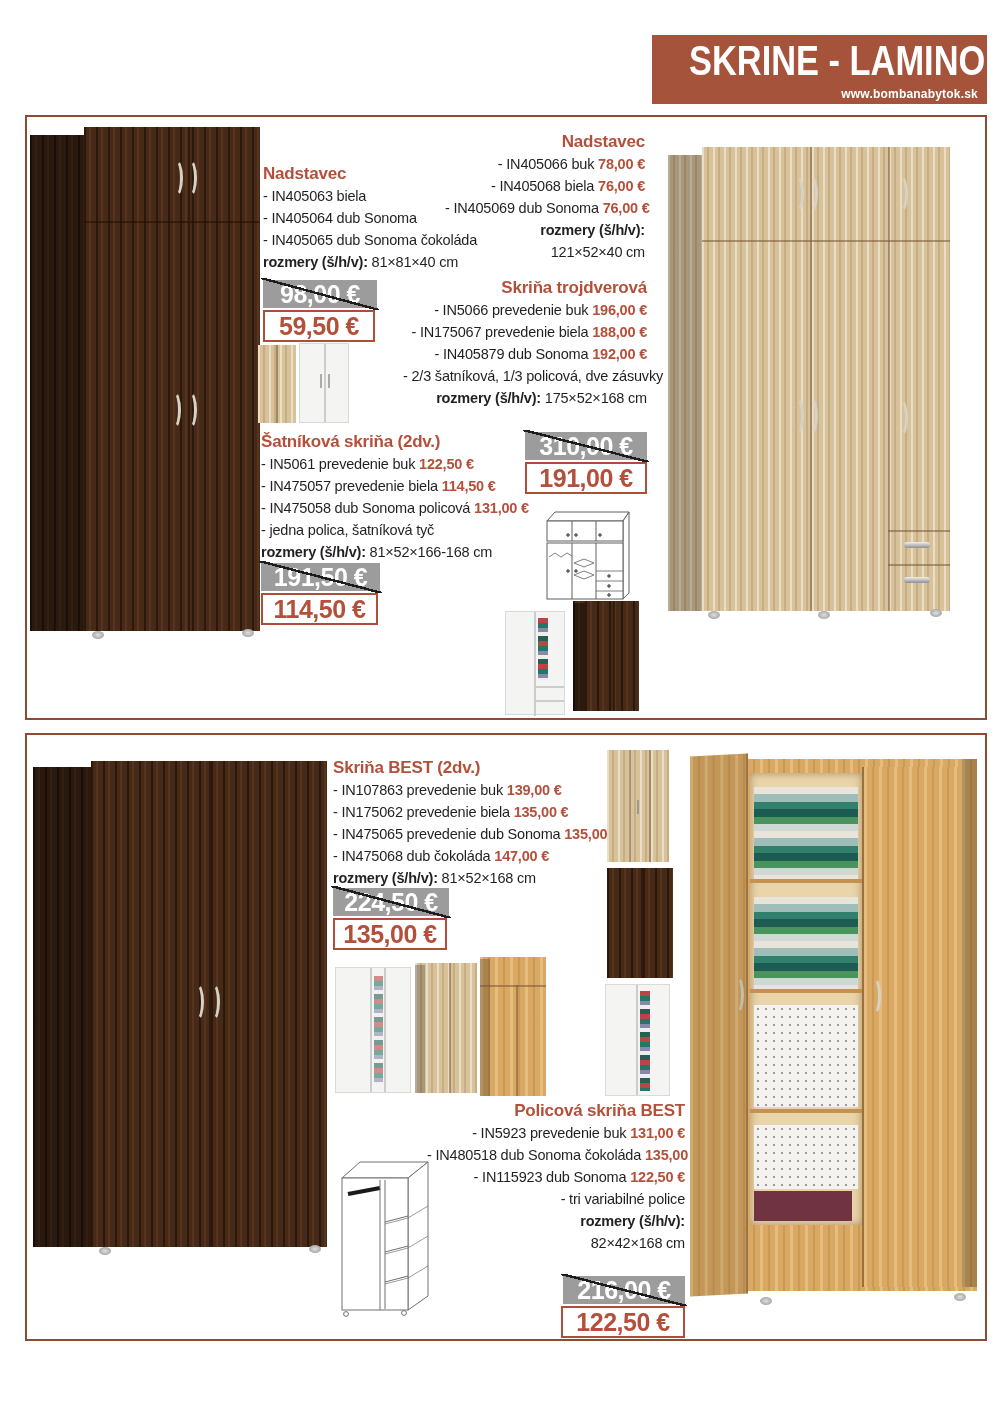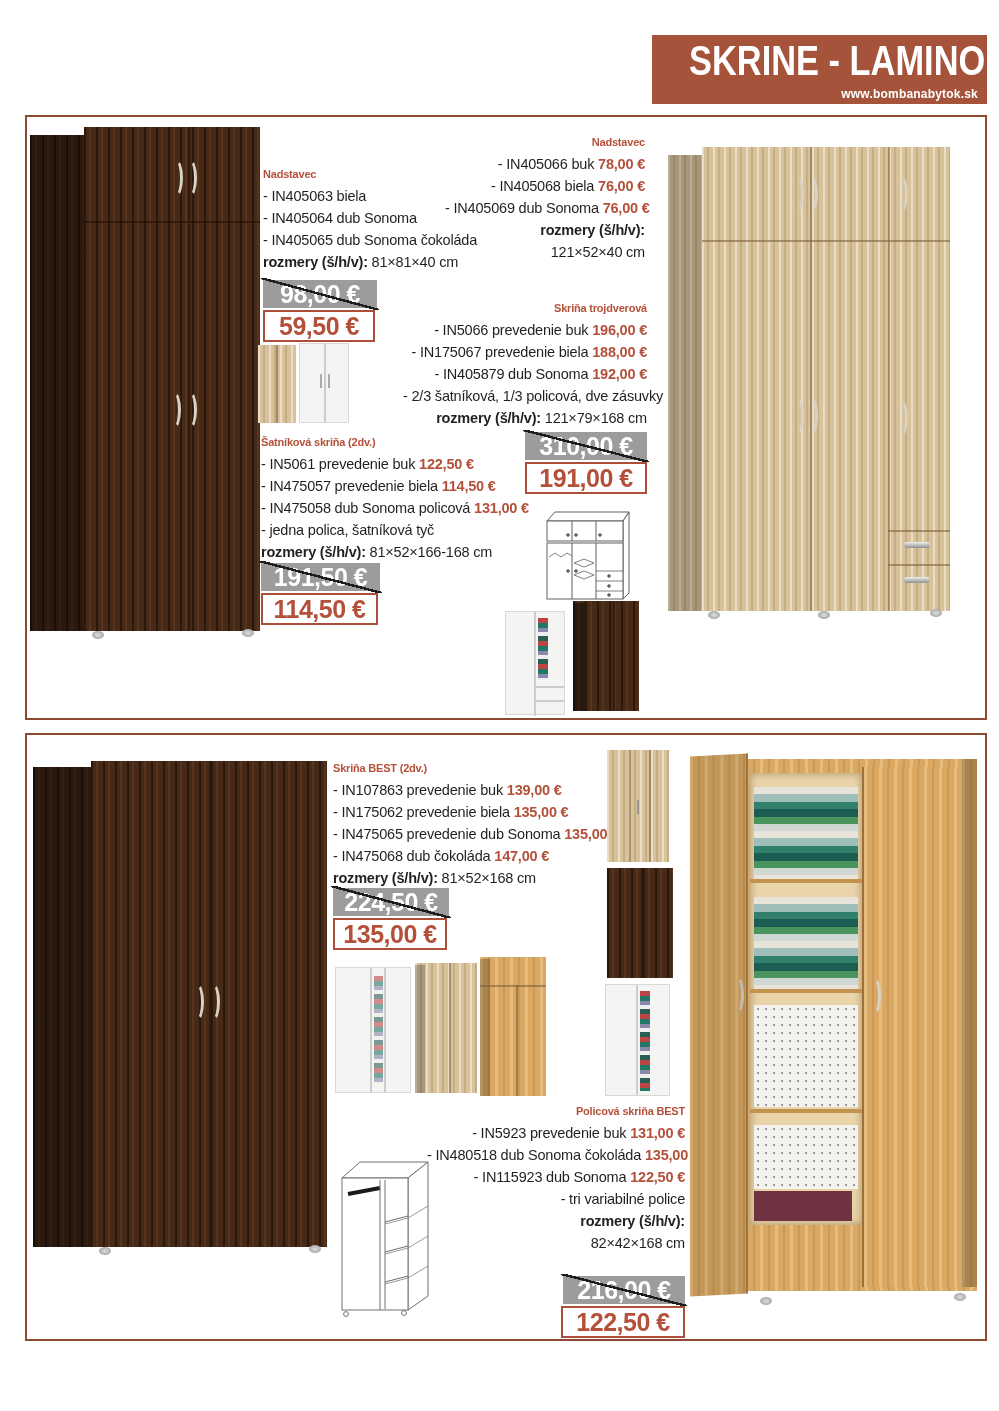--- a/index.html
+++ b/index.html
@@ -17,21 +17,21 @@
   #page-number{position:absolute;right:28px;top:0;color:#fff;font-size:30px;font-weight:bold;line-height:56px;}
 
   
   .panel{position:absolute;background:#fff;border:2px solid #8d4b33;}
   #panel-top{left:25px;top:115px;width:958px;height:601px;}
   #panel-bottom{left:25px;top:733px;width:958px;height:604px;}
 
   
   .pblock{position:absolute;font-size:14.5px;line-height:22px;letter-spacing:-.2px;}
   .pblock.right{text-align:right;}
-  .ptitle{font-size:11px;font-weight:bold;color:#b4503a;line-height:22px;}
+  .ptitle{font-size:17px;font-weight:bold;color:#b4503a;line-height:22px;}
   .pitem{white-space:nowrap;}
   .pprice{color:#b4503a;font-weight:bold;}
   .dlab{font-weight:bold;}
 
   
   .price-old,.price-new{position:absolute;display:flex;align-items:center;justify-content:center;
     font-weight:bold;font-size:25px;letter-spacing:-.5px;box-sizing:border-box;}
   .price-old{background:#9c9c9c;color:#fff;height:28px;}
   .price-old::after{content:"";position:absolute;inset:-2px;
     background:linear-gradient(to top right,transparent calc(50% - 1.2px),#1c1c1c calc(50% - 1.2px),#1c1c1c calc(50% + 1.2px),transparent calc(50% + 1.2px));}
@@ -121,27 +121,27 @@
 
     <div class="pblock right" style="left:418px;top:14px;width:200px">
       <div class="ptitle">Nadstavec</div>
       <div class="pitem"><span>- IN405066 buk </span><span class="pprice">78,00 €</span></div>
       <div class="pitem"><span>- IN405068 biela </span><span class="pprice">76,00 €</span></div>
       <div class="pitem"><span>- IN405069 dub Sonoma </span><span class="pprice">76,00 €</span></div>
       <div class="pitem dlab">rozmery (š/h/v):</div>
       <div class="pitem">121×52×40 cm</div>
     </div>
 
-    <div class="pblock right" style="left:376px;top:180px;width:244px">
+    <div class="pblock right" style="left:376px;top:160px;width:244px">
       <div class="ptitle">Skriňa trojdverová</div>
       <div class="pitem"><span>- IN5066 prevedenie buk </span><span class="pprice">196,00 €</span></div>
       <div class="pitem"><span>- IN175067 prevedenie biela </span><span class="pprice">188,00 €</span></div>
       <div class="pitem"><span>- IN405879 dub Sonoma </span><span class="pprice">192,00 €</span></div>
       <div class="pitem"><span>- 2/3 šatníková, 1/3 policová, dve zásuvky</span></div>
-      <div class="pitem"><span class="dlab">rozmery (š/h/v):</span><span> 121×79×168 cm</span></div>
+      <div class="pitem"><span class="dlab">rozmery (š/h/v):</span><span> 175×52×168 cm</span></div>
     </div>
     <div class="price-old" style="left:498px;top:315px;width:122px">
         <span>310,00 €</span>
       </div>
     <div class="price-new" style="left:498px;top:345px;width:122px">
         <span>191,00 €</span>
       </div>
 
     <div class="pblock" style="left:234px;top:314px;width:262px">
       <div class="ptitle">Šatníková skriňa (2dv.)</div>

